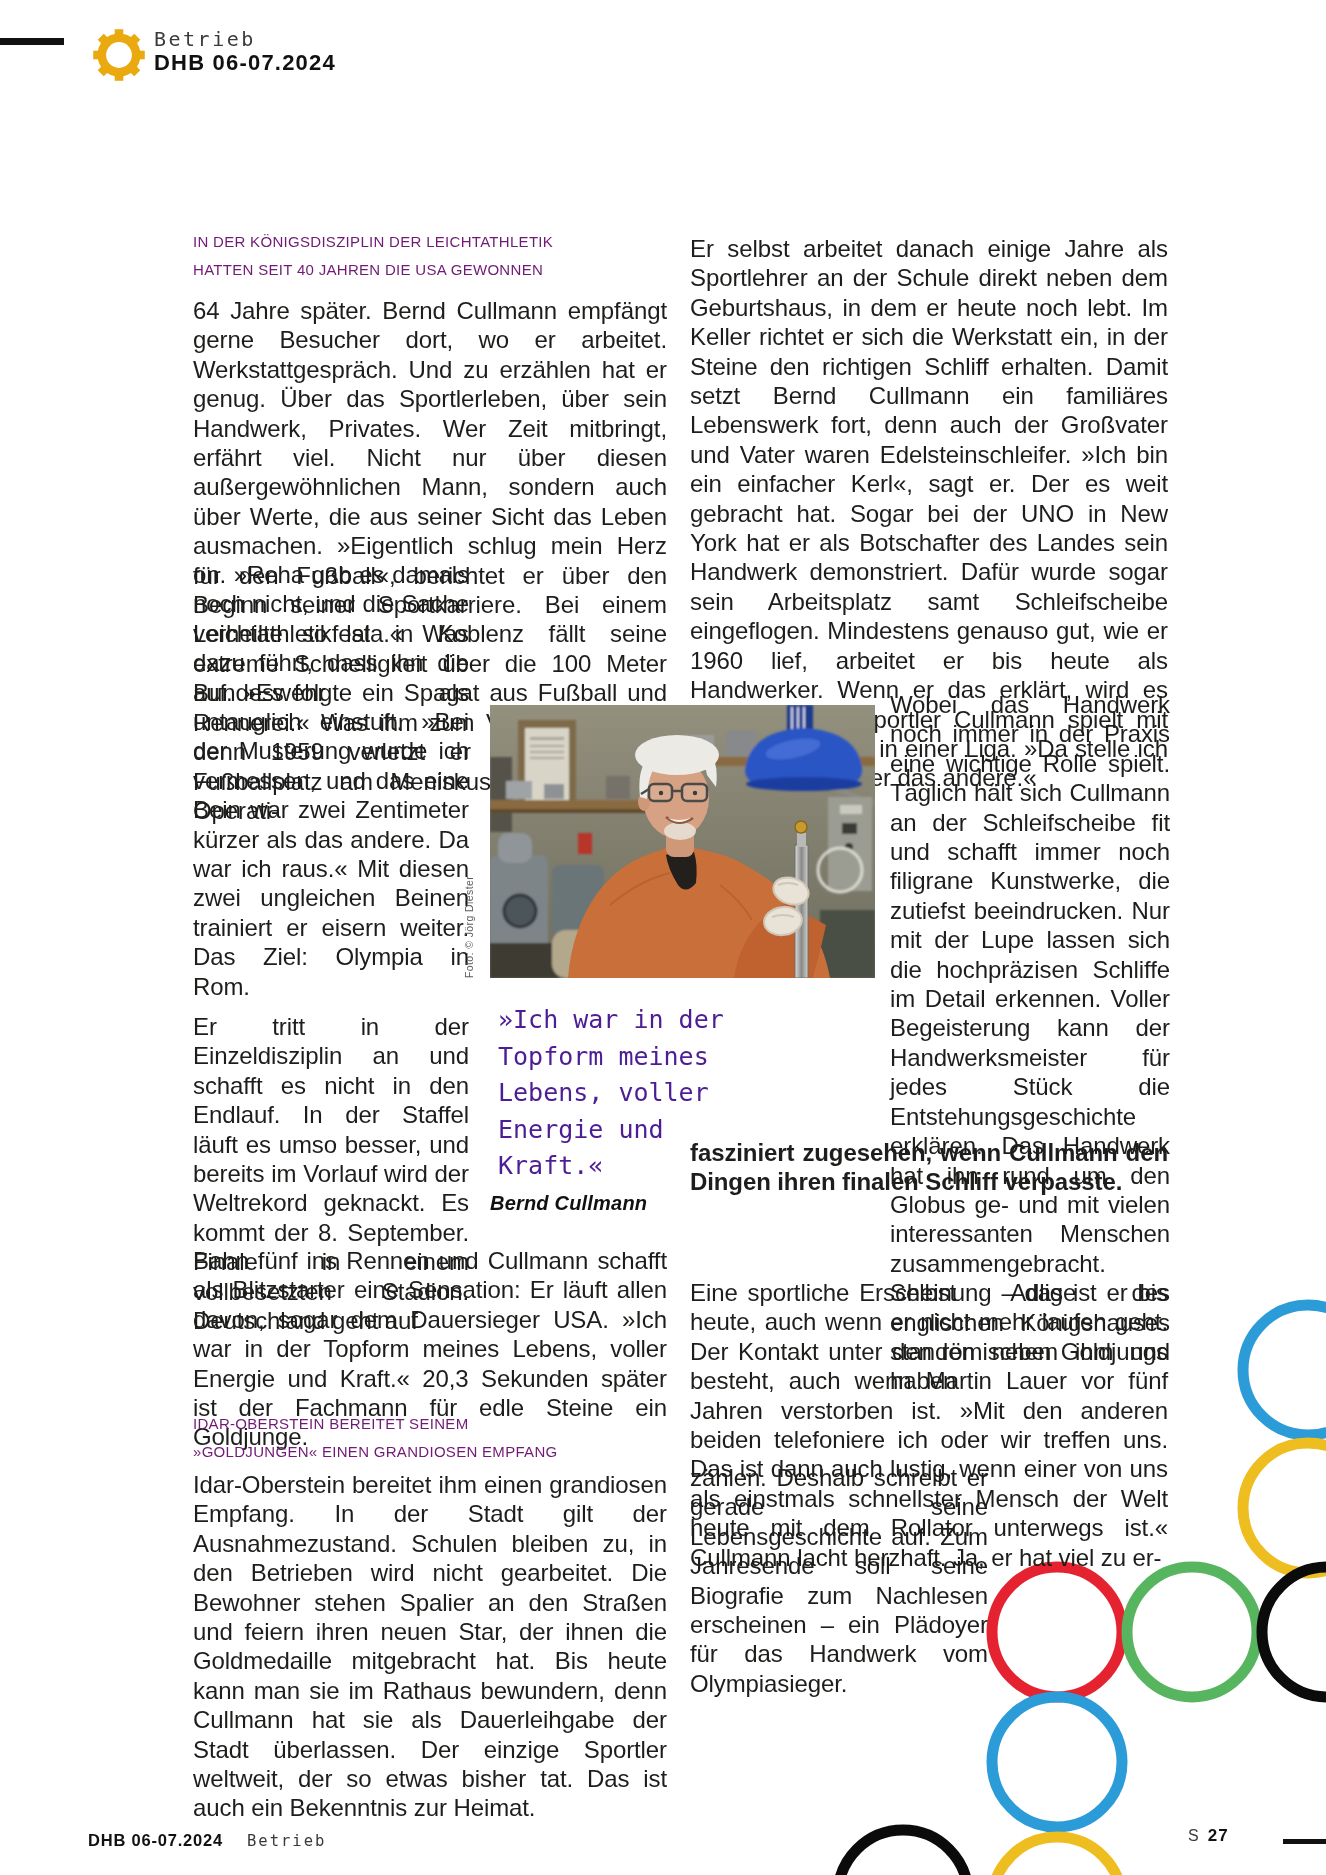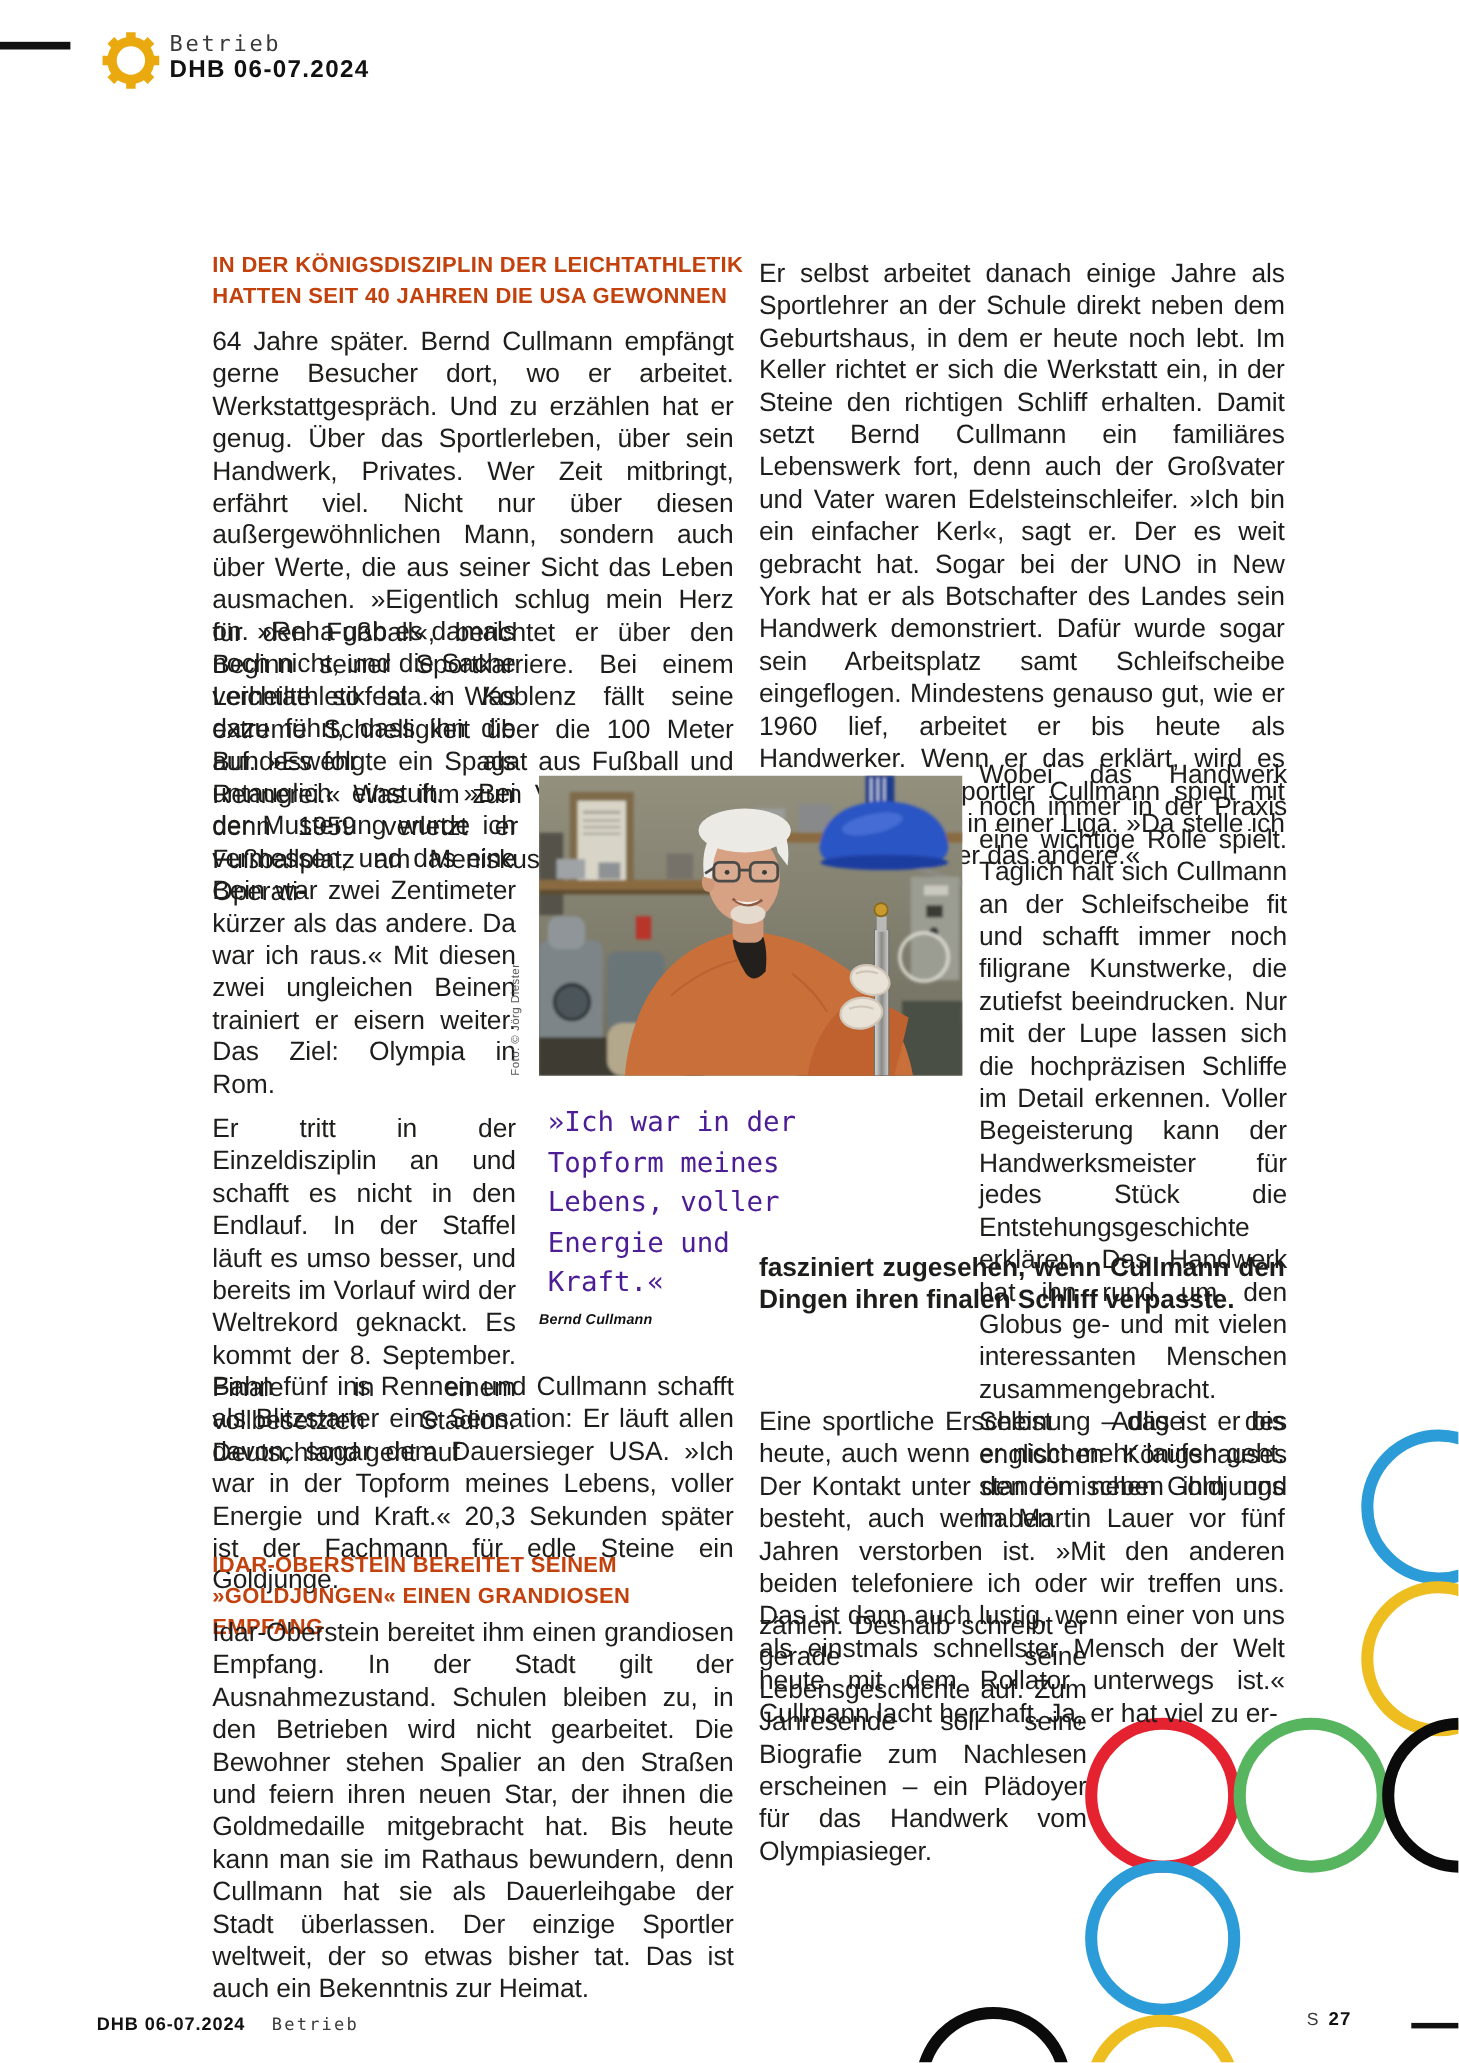--- a/index.html
+++ b/index.html
@@ -8,25 +8,25 @@
     font-family:"Liberation Sans",sans-serif;color:#1d1d1b;overflow:hidden;
   }
   .abs{position:absolute;}
   
   .edge-bar{left:0;top:38px;width:64px;height:7px;background:#111;}
   .kicker{left:154px;top:27px;font-family:"DejaVu Sans Mono",monospace;
     font-size:20px;letter-spacing:2.5px;color:#3a3a39;}
   .issue{left:154px;top:50px;font-size:22px;font-weight:bold;letter-spacing:1.2px;color:#111;}
   
   .body-text{font-size:24px;line-height:29.4px;text-align:justify;letter-spacing:-0.1px;color:#1d1d1b;}
-  .subhead{font-weight:bold;font-size:20px;line-height:27.8px;letter-spacing:0.3px;
-    white-space:pre-line;color:#c2410c;}
+  .subhead{font-weight:normal;font-size:15px;line-height:27.8px;letter-spacing:0.3px;
+    white-space:pre-line;color:#701a75;}
   .pull-quote{font-family:"DejaVu Sans Mono",monospace;font-size:25px;line-height:36.6px;
     white-space:pre-line;letter-spacing:0px;}
-  .attrib{font-weight:bold;font-style:italic;font-size:13px;letter-spacing:0.2px;color:#111;}
+  .attrib{font-weight:bold;font-style:italic;font-size:20px;letter-spacing:0.2px;color:#111;}
   .photo-credit{font-size:10.5px;color:#5a5a58;letter-spacing:0.4px;
     transform-origin:0 0;transform:rotate(-90deg) translateX(-273px);}
   
   .footer-left{left:88px;top:1831px;display:flex;align-items:baseline;gap:24px;}
   .footer-issue{font-size:16.5px;font-weight:bold;letter-spacing:0.8px;color:#111;}
   .footer-kicker{font-family:"DejaVu Sans Mono",monospace;font-size:15.5px;letter-spacing:2px;color:#3a3a39;}
   .pageno{left:1188px;top:1826px;display:flex;align-items:baseline;gap:8px;}
   .pageno .s{font-size:16px;color:#3a3a39;letter-spacing:1px;}
   .pageno .n{font-size:17px;font-weight:bold;letter-spacing:1px;color:#111;}
   .footer-rule{left:1283px;top:1839px;width:43px;height:5px;background:#111;}

